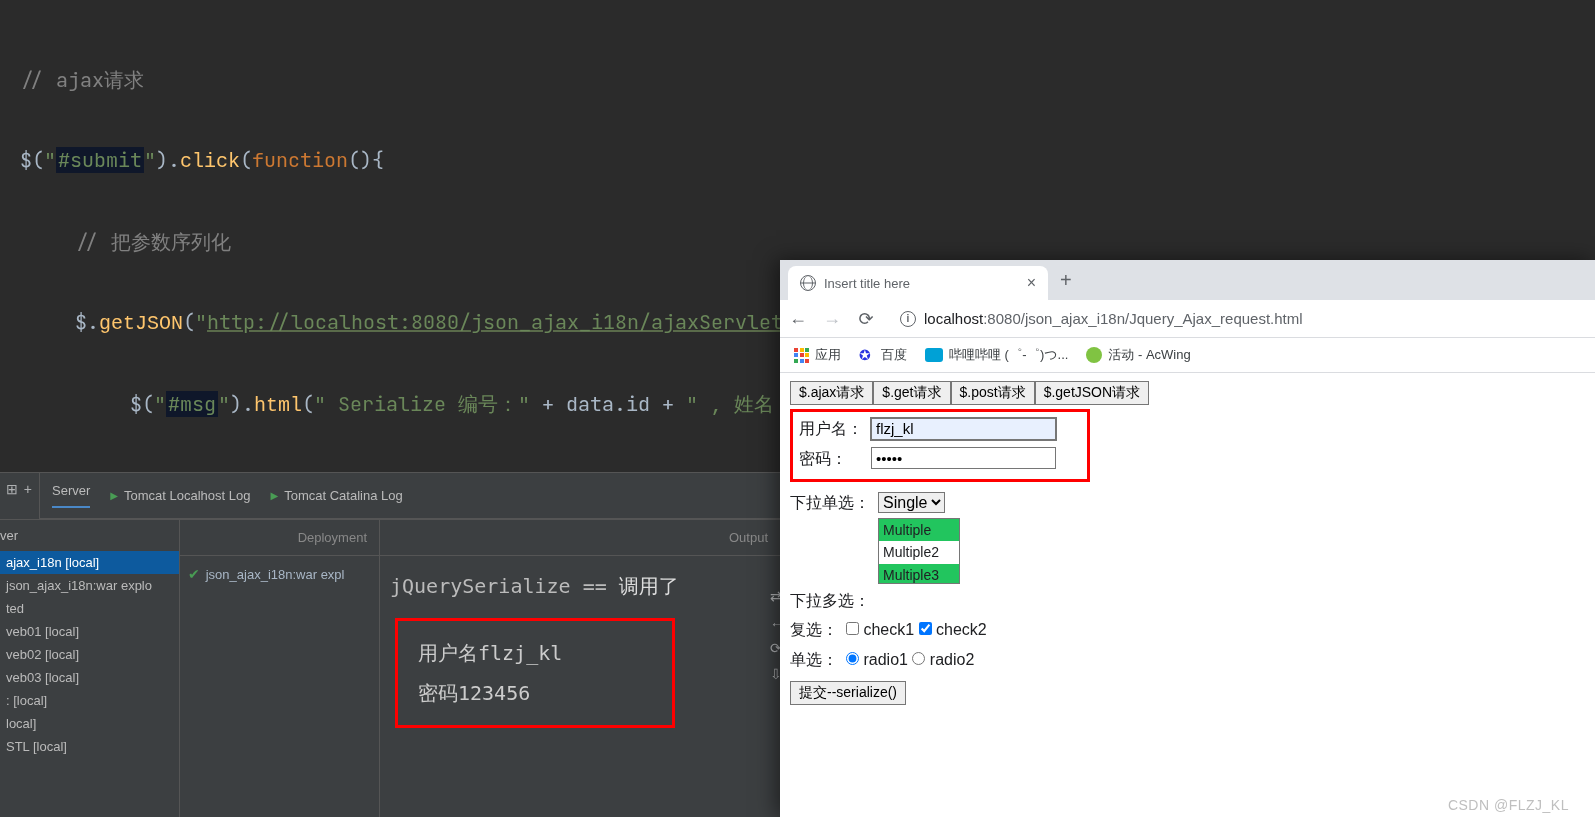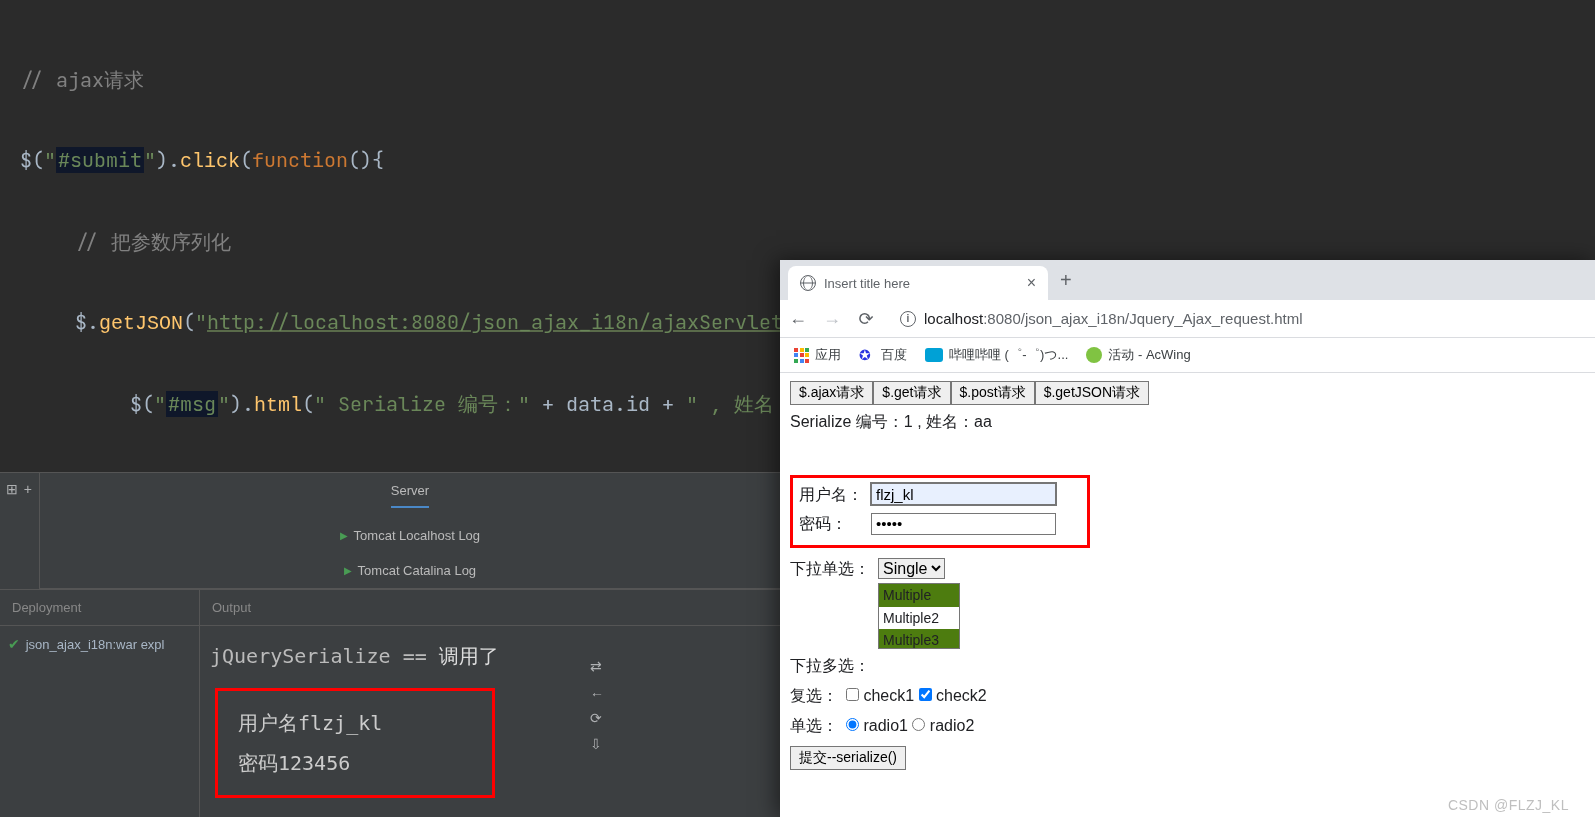--- a/index.html
+++ b/index.html
@@ -30,25 +30,25 @@
 .bottom-panel { display: flex; border-top: 1px solid #555; height: 345px; background: #3c3f41; position: absolute; bottom: 0; left: 0; width: 780px;}
 .gutter { width: 40px; border-right: 1px solid #555; display: flex; gap: 6px; padding: 8px 6px;}
 .gutter-icon { color: #afb1b3; font-size: 14px;}
 .left-col { width: 180px; border-right: 1px solid #555; }
 .server-label { padding: 8px 0 8px 0; color: #bbb; font-size:13px;}
 .tree { font-size: 13px; color: #bbb; }
 .tree-item { padding: 4px 6px; }
 .tree-item.selected { background: #0d5a9e; color: #fff; }
 
 .mid-col { width: 200px; border-right: 1px solid #555;}
-.tab-row { display: flex; gap: 20px; padding: 10px 12px; border-bottom: 1px solid #555; font-size: 13px; align-items:center;flex-direction:column;}
+.tab-row { display: flex; gap: 20px; padding: 10px 12px; border-bottom: 1px solid #555; font-size: 13px; align-items:center;}
 .tab-item { color: #bbb; display:flex; align-items:center; gap:6px;}
 .tab-underline { border-bottom: 2px solid #4a88c7; padding-bottom: 8px;}
 .play-icon { color: #499c54; font-size:10px;}
-.section-label { padding: 10px 12px; color: #888; font-size: 13px; border-bottom:1px solid #555;}
+.section-label { padding: 10px 12px; color: #888; font-size: 13px; border-bottom:1px solid #555;text-align:right;}
 .deploy-item { display:flex; align-items:center; gap:6px; padding: 10px 8px; font-size:13px;}
 .check-icon { color: #499c54; font-size:14px;}
 
 .right-col { flex:1; }
 .output-area { padding: 10px; }
 .output-box { border: 3px solid #ff0000; padding: 12px 20px; margin-top: 12px; margin-left: 5px; width: 280px;}
 .output-line { font-size: 20px; line-height: 40px; color: #ccc; font-family: Consolas, monospace;}
 .output-line.call { font-size:20px; color:#bbb; margin-bottom:5px;}
 .side-icons { position:absolute; left: 390px; top: 68px; display:flex; flex-direction:column; gap:10px; color:#afb1b3; font-size:14px;}
 
@@ -89,21 +89,21 @@
 .form-row { display:flex; align-items:center; margin-bottom:4px; font-size:16px;}
 .form-label { width: 72px;}
 .text-input { border:1px solid #767676; padding:1px 4px; font-size:15px; width: 185px; height:22px; font-family:inherit;}
 .text-input.focused { background: #e8f0fe; outline: 2px solid #767676; outline-offset:-1px;}
 
 .plain-row { display:flex; align-items:flex-start; margin-bottom:4px; font-size:16px;}
 .plain-label { width: 88px;}
 select.single { font-size:16px; border:1px solid #767676; background:#efefef;}
 .multi-select { border:1px solid #767676; width:82px; height:66px; font-size:14px; overflow-y:scroll;}
 .multi-opt { padding:0 4px;}
-.multi-opt.sel { background:#4d7c0f;}
+.multi-opt.sel { background:#22c55e;}
 .submit-btn { background:#efefef; border:1px solid #767676; padding:2px 8px; font-size:14px; margin-top:4px;}
 
 .watermark { position:absolute; right: 26px; bottom: 4px; color:#bfbfbf; font-size:14px; letter-spacing:0.5px;}
 </style>
 </head>
 <body>
 
 <div class="editor">
 <div><span class="c-comment">// ajax请求</span></div>
 <div class="line2"><span class="c-ident">$(</span><span class="c-string">"</span><span class="c-string c-highlight">#submit</span><span class="c-string">"</span><span>).</span><span class="c-func">click</span><span>(</span><span class="c-keyword">function</span><span>(){</span></div>
@@ -131,20 +131,34 @@
             <span class="play-icon">▶</span>
             <span>Tomcat Localhost Log</span>
           </span>
         <span class="tab-item">
             <span class="play-icon">▶</span>
             <span>Tomcat Catalina Log</span>
           </span>
       </div>
     </div>
     <div style="display:flex; flex:1;">
+      <div class="left-col">
+        <div class="server-label">ver</div>
+        <div class="tree">
+          <div class="tree-item selected">ajax_i18n [local]</div>
+          <div class="tree-item">json_ajax_i18n:war explo</div>
+          <div class="tree-item">ted</div>
+          <div class="tree-item">veb01 [local]</div>
+          <div class="tree-item">veb02 [local]</div>
+          <div class="tree-item">veb03 [local]</div>
+          <div class="tree-item">: [local]</div>
+          <div class="tree-item">local]</div>
+          <div class="tree-item">STL [local]</div>
+        </div>
+      </div>
       <div class="mid-col">
         <div class="section-label">Deployment</div>
         <div class="deploy-item">
           <span class="check-icon">✔</span>
           <span>json_ajax_i18n:war expl</span>
         </div>
       </div>
       <div class="right-col" style="position:relative;">
         <div class="section-label">Output</div>
         <div class="side-icons">
@@ -211,21 +225,20 @@
         <span>活动 - AcWing</span>
       </div>
   </div>
   <div class="page">
     <div class="btn-row">
       <button class="ajax-btn">$.ajax请求</button>
       <button class="ajax-btn">$.get请求</button>
       <button class="ajax-btn">$.post请求</button>
       <button class="ajax-btn">$.getJSON请求</button>
     </div>
-    <div class="result-text">Serialize 编号：1 , 姓名：aa</div>
 
     <div class="form-box">
       <div class="form-row">
         <span class="form-label">用户名：</span>
         <input class="text-input focused" value="flzj_kl" style="">
       </div>
       <div class="form-row">
         <span class="form-label">密码：</span>
         <input class="text-input" value="•••••" style="">
       </div>

